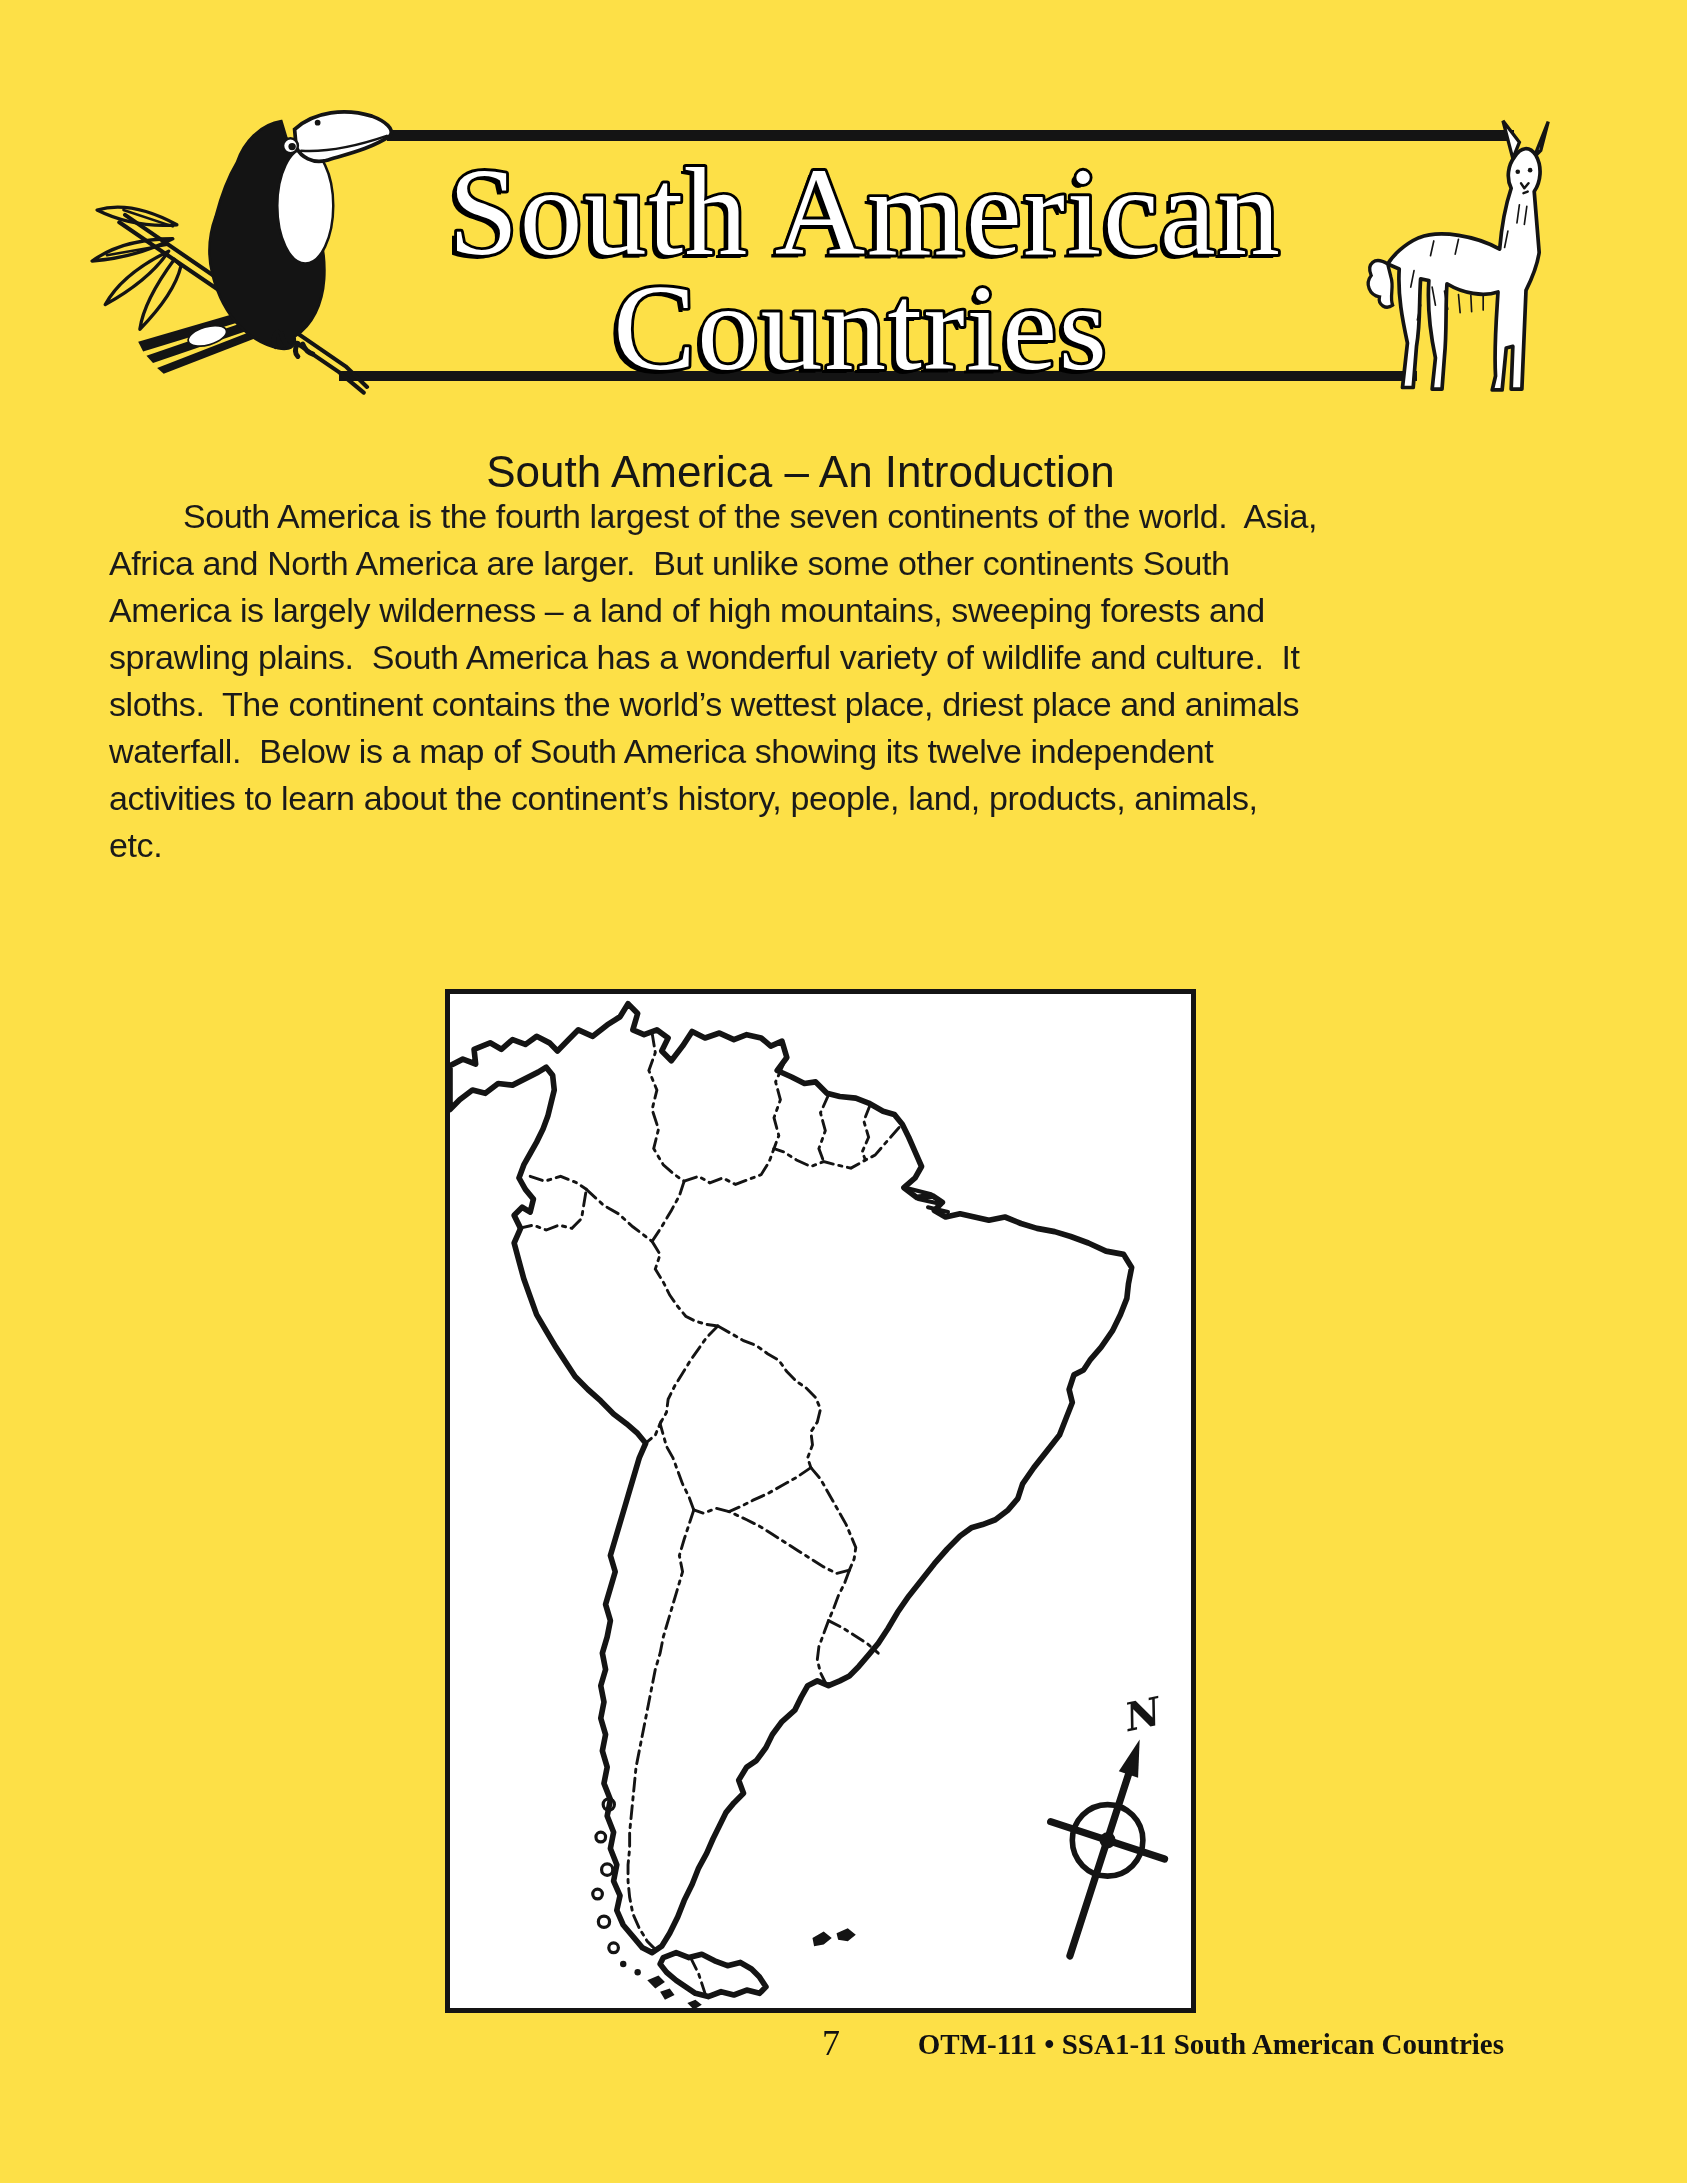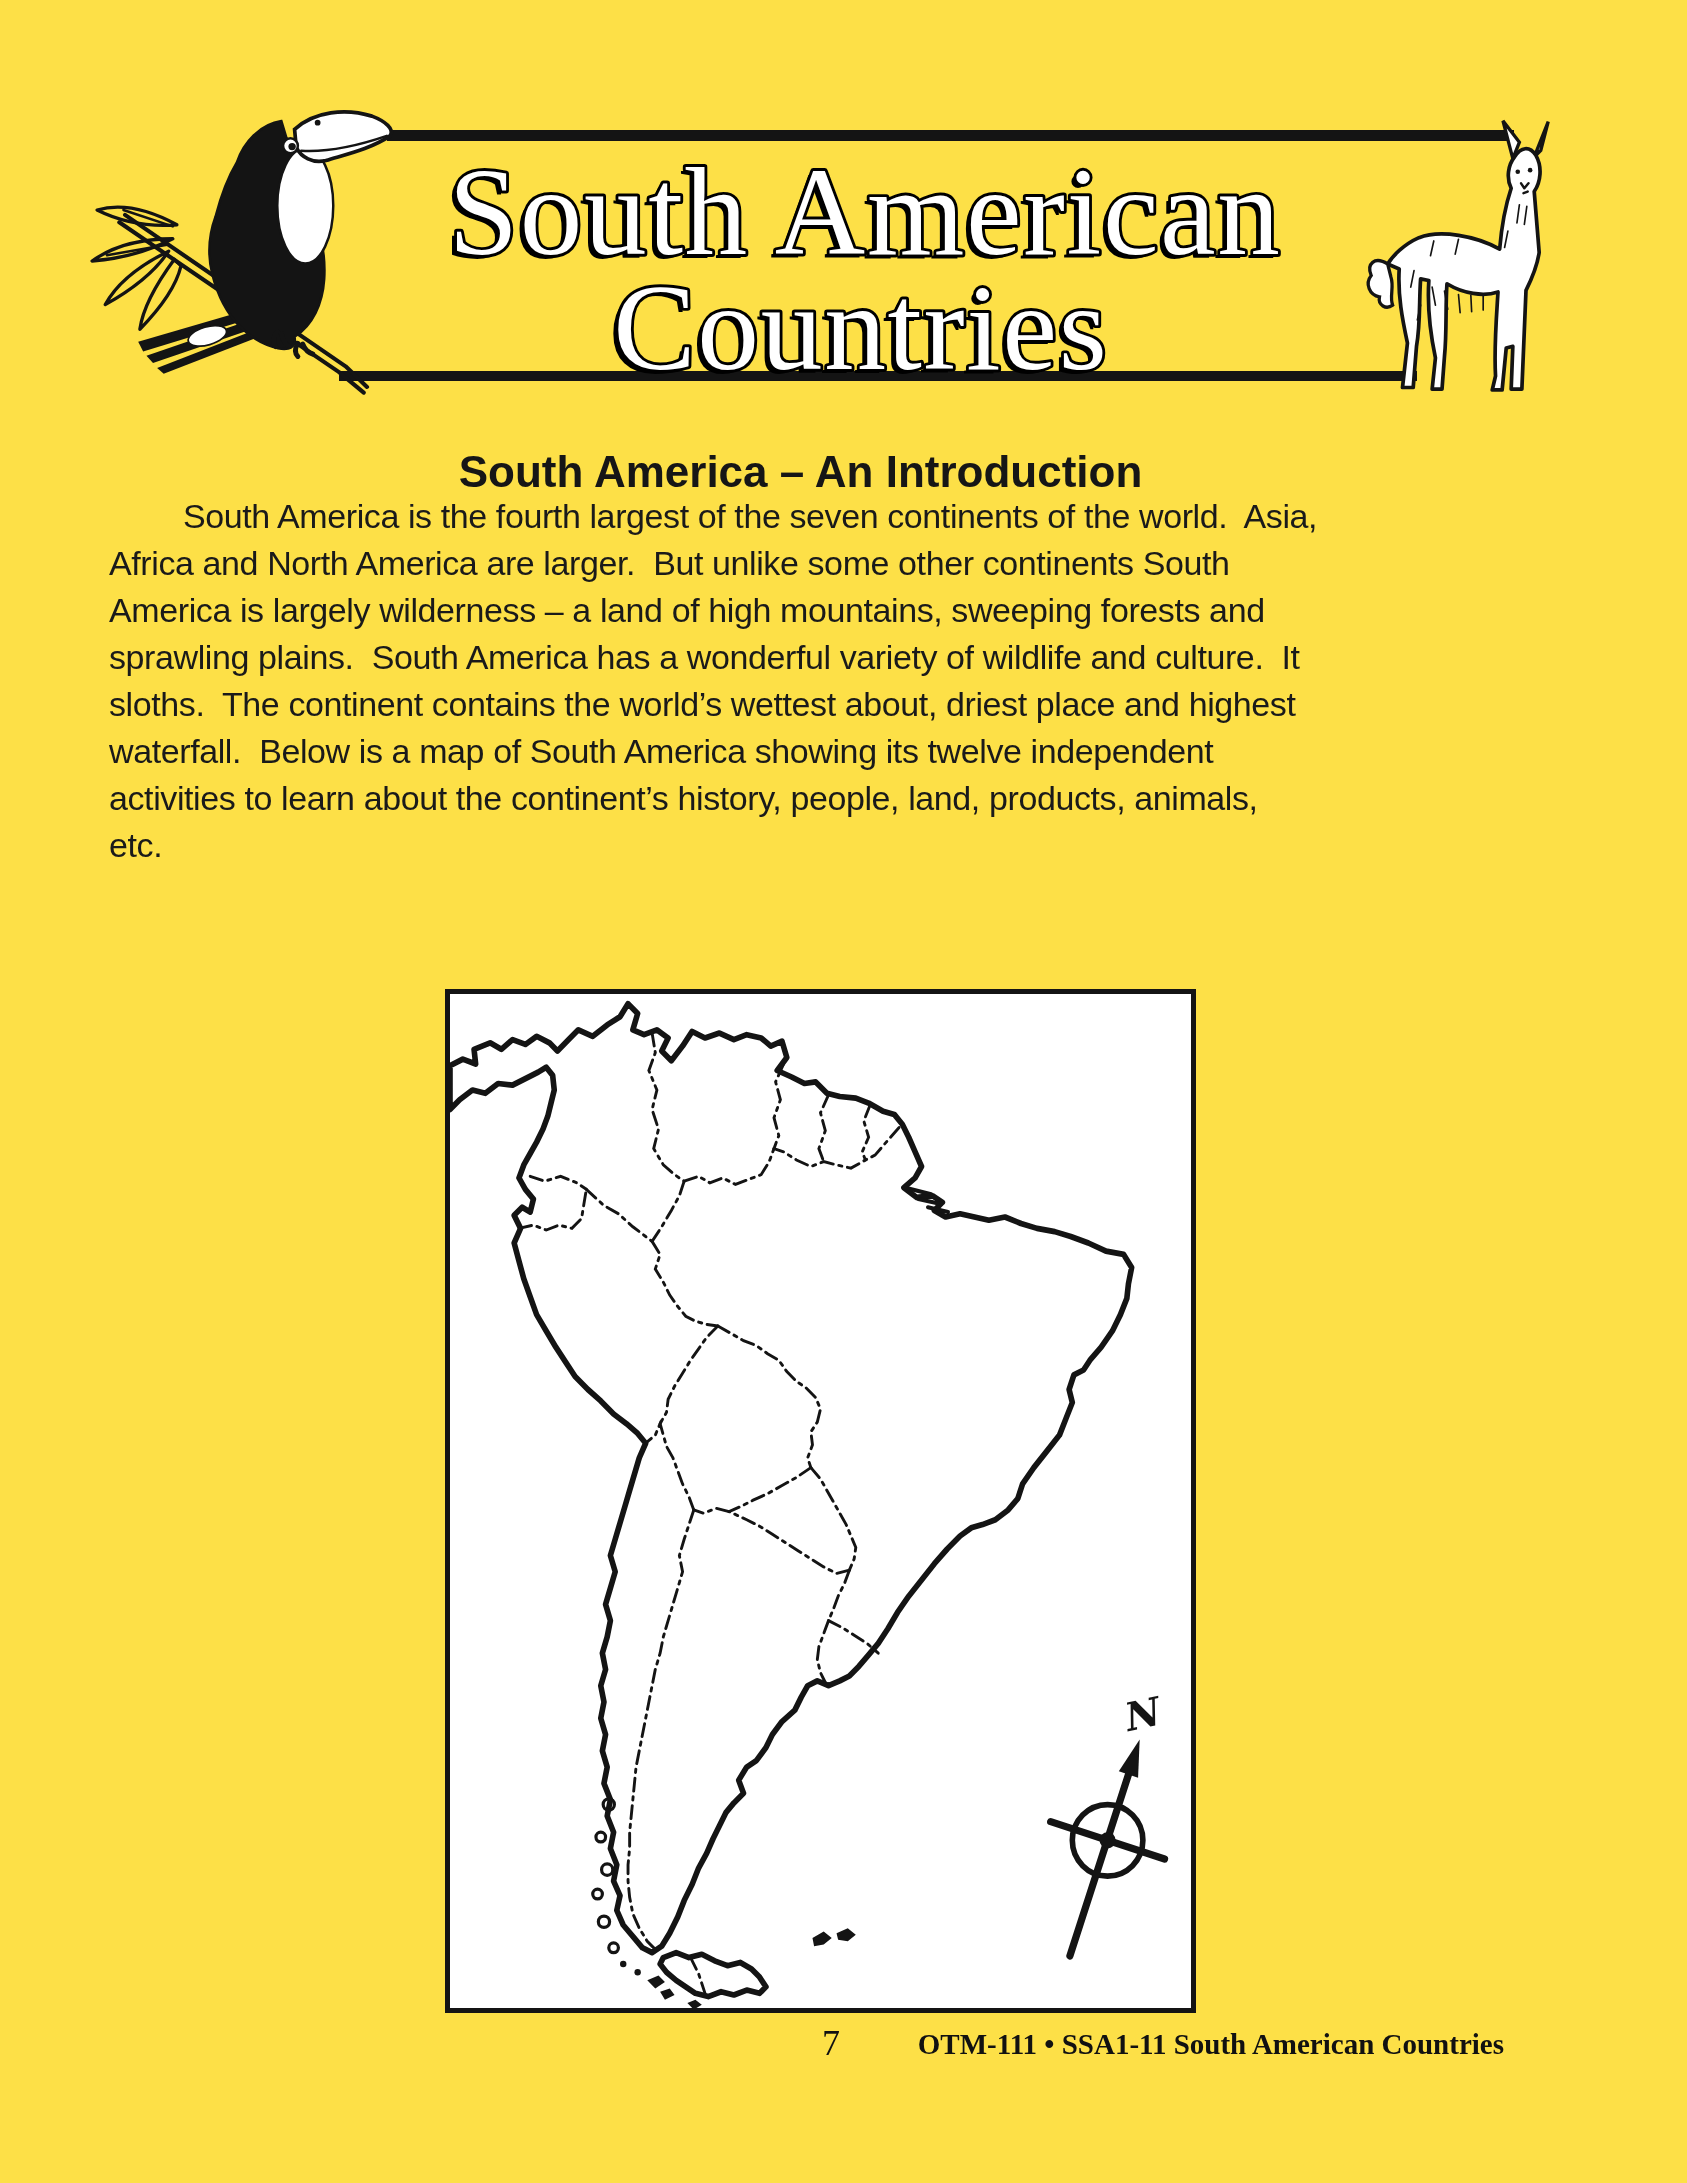--- a/index.html
+++ b/index.html
@@ -21,21 +21,21 @@
     fill:#ffffff;stroke:#000000;stroke-width:7;paint-order:stroke;
     stroke-linejoin:round;letter-spacing:2px;
   }
   .title-svg text.shadow{fill:#000000;stroke:none;}
   .toucan-svg{position:absolute;left:74px;top:70px;width:428px;height:354px;}
   .llama-svg{position:absolute;left:1335px;top:99px;width:354px;height:330px;}
   .ink{stroke:#141414;fill:none;stroke-linecap:round;stroke-linejoin:round;}
   
   .subtitle{
     position:absolute;left:125px;top:410px;width:1351px;
-    text-align:center;font-size:44px;font-weight:700;letter-spacing:0;
+    text-align:center;font-size:44px;font-weight:400;letter-spacing:0;
     color:#161616;
   }
   .paragraph{
     position:absolute;left:109px;top:493px;width:1153px;
     font-size:34px;line-height:47px;letter-spacing:-0.4px;color:#1a1a1a;
   }
   .paragraph .pline{white-space:pre;}
   .paragraph .pline.indent{text-indent:74px;}
   
   .map-box{
@@ -136,21 +136,21 @@
              M150,170 L146,188 M120,172 L116,190 M96,208 L92,228 M104,250 L100,268"></path>
   </svg>
 
   <h2 class="subtitle">South America – An Introduction</h2>
 
   <div class="paragraph">
     <div class="pline indent">South America is the fourth largest of the seven continents of the world.  Asia,</div>
     <div class="pline">Africa and North America are larger.  But unlike some other continents South</div>
     <div class="pline">America is largely wilderness – a land of high mountains, sweeping forests and</div>
     <div class="pline">sprawling plains.  South America has a wonderful variety of wildlife and culture.  It</div>
-    <div class="pline">sloths.  The continent contains the world’s wettest about, driest place and highest</div>
+    <div class="pline">sloths.  The continent contains the world’s wettest place, driest place and animals</div>
     <div class="pline">waterfall.  Below is a map of South America showing its twelve independent</div>
     <div class="pline">activities to learn about the continent’s history, people, land, products, animals,</div>
     <div class="pline">etc.</div>
   </div>
 
   <div class="map-box">
     <svg viewBox="0 0 924 1246" preserveAspectRatio="none">
 
       <path class="coast" d="M0,88 L16,80 32,86 30,68 50,60 64,68 78,56 94,62 108,52 124,60 134,70
         148,56 160,44 178,52 196,38 212,28 222,12 234,24 228,44 242,50 258,44 272,54 264,70 276,82 290,64 302,46

